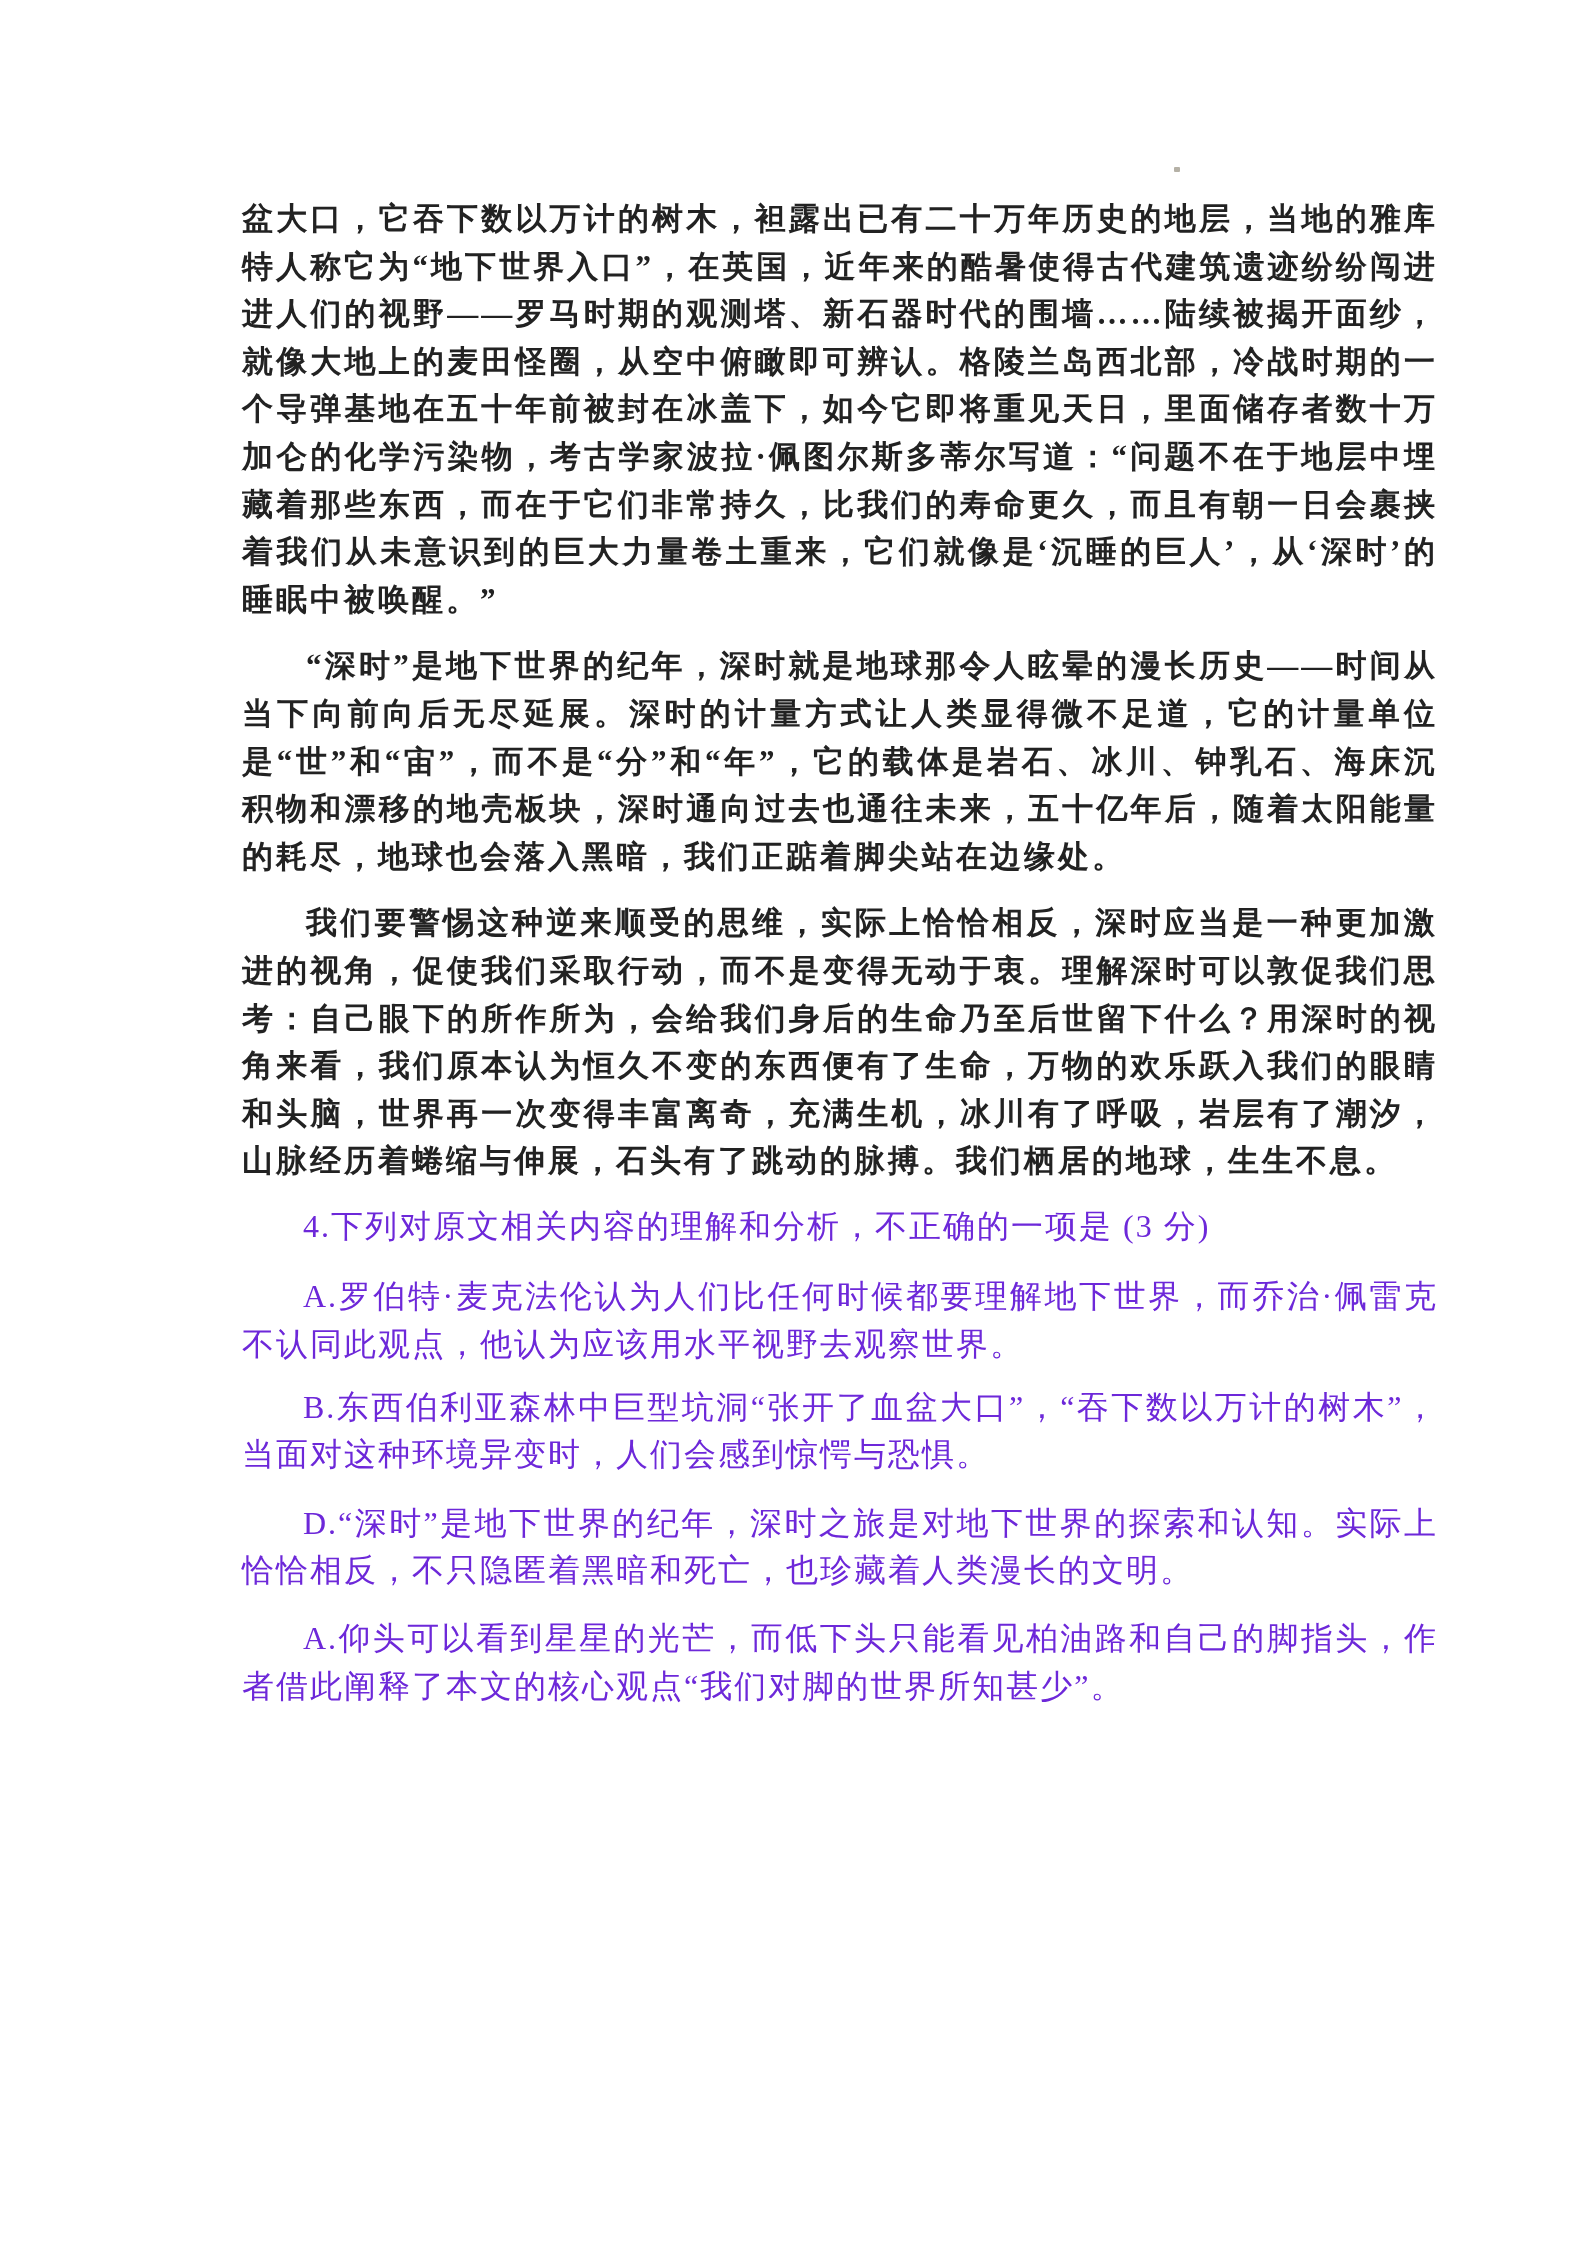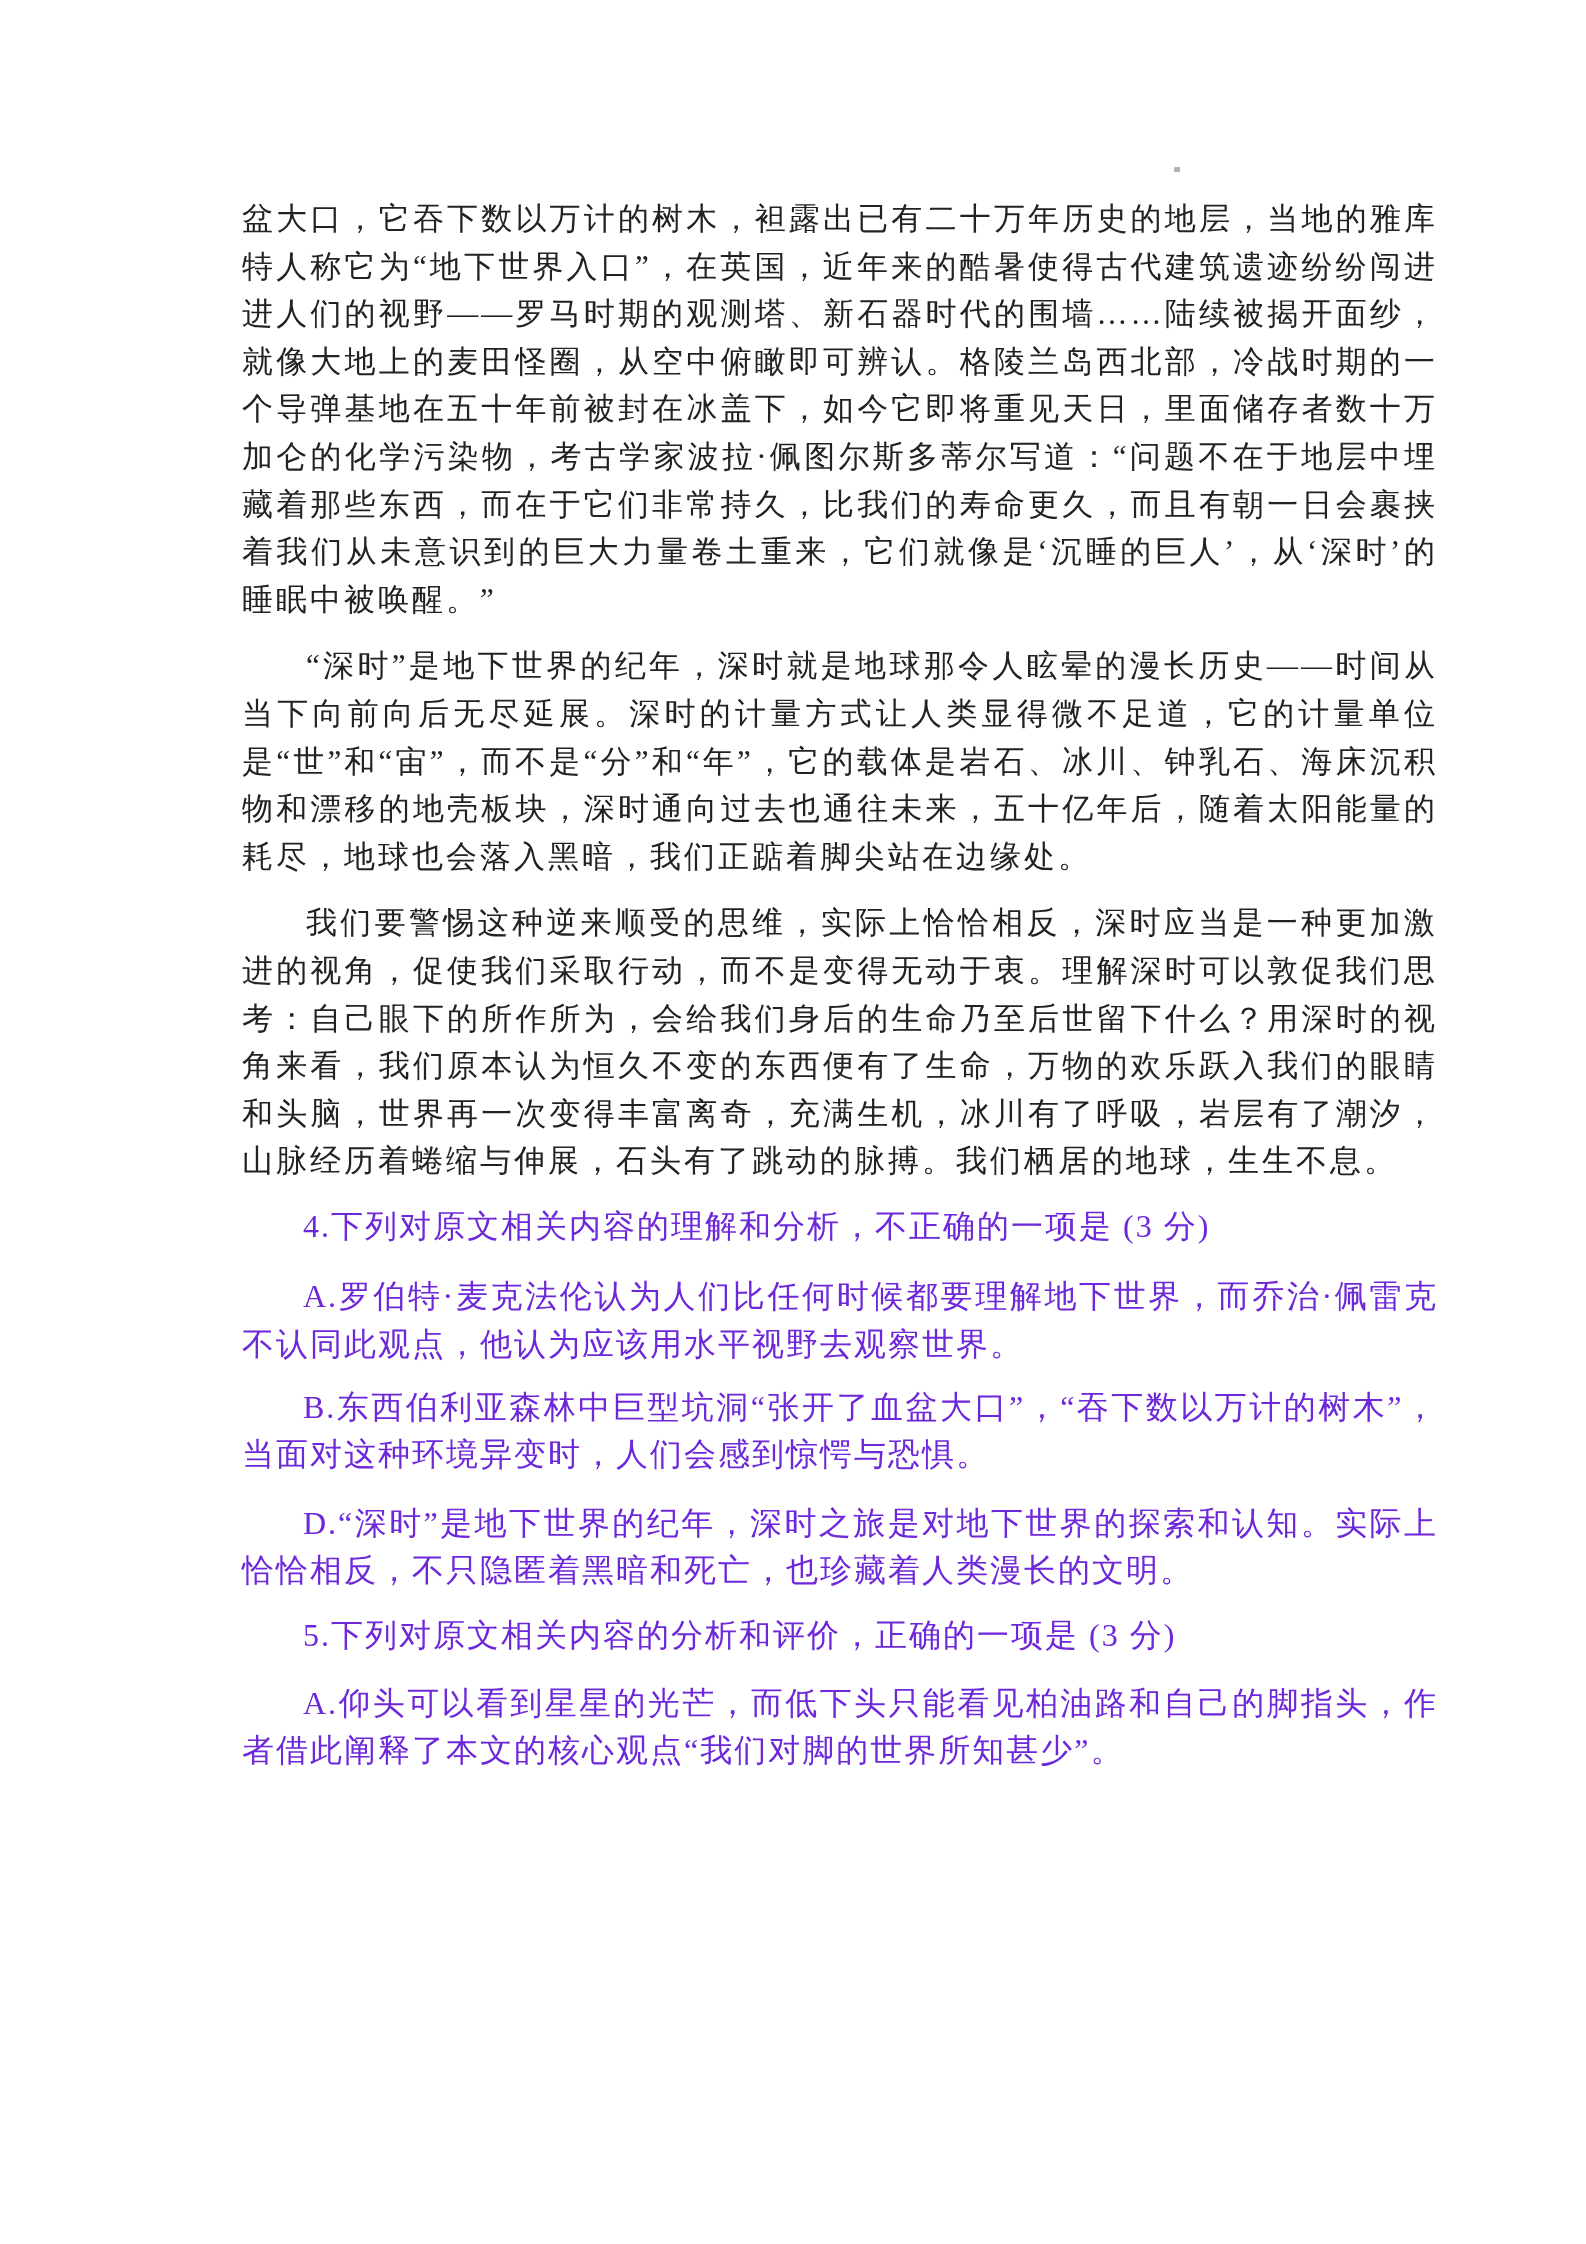--- a/index.html
+++ b/index.html
@@ -37,21 +37,21 @@
     margin: 0;
     text-align: justify;
     text-justify: inter-ideograph;
     line-height: 47.6px;
   }
   
   .kai {
     font-size: 31px;
     letter-spacing: 3px;
     color: #222222;
-    font-weight: 400;
+    font-weight: 700;
   }
   
   .song {
     font-size: 32px;
     letter-spacing: 2px;
     color: #6d28d9;
   }
   .indent { text-indent: 64px; }
   .attribution {
     text-align: right !important;
@@ -85,18 +85,17 @@
 
     <p class="song stem4-gap">4.下列对原文相关内容的理解和分析，不正确的一项是 (3 分)</p>
 
     <p class="song optA4-gap">A.罗伯特·麦克法伦认为人们比任何时候都要理解地下世界，而乔治·佩雷克不认同此观点，他认为应该用水平视野去观察世界。</p>
 
     <p class="song optB4-gap">B.东西伯利亚森林中巨型坑洞“张开了血盆大口”，“吞下数以万计的树木”，当面对这种环境异变时，人们会感到惊愕与恐惧。</p>
 
 
     <p class="song optD4-gap">D.“深时”是地下世界的纪年，深时之旅是对地下世界的探索和认知。实际上恰恰相反，不只隐匿着黑暗和死亡，也珍藏着人类漫长的文明。</p>
 
-    <p class="song stem5-gap">5.下列对原文相关内容的分析和评价，正确的一项是 (3 分)</p>
 
     <p class="song optA5-gap">A.仰头可以看到星星的光芒，而低下头只能看见柏油路和自己的脚指头，作者借此阐释了本文的核心观点“我们对脚的世界所知甚少”。</p>
 
   </main>
 </div>
 
 </body></html>

